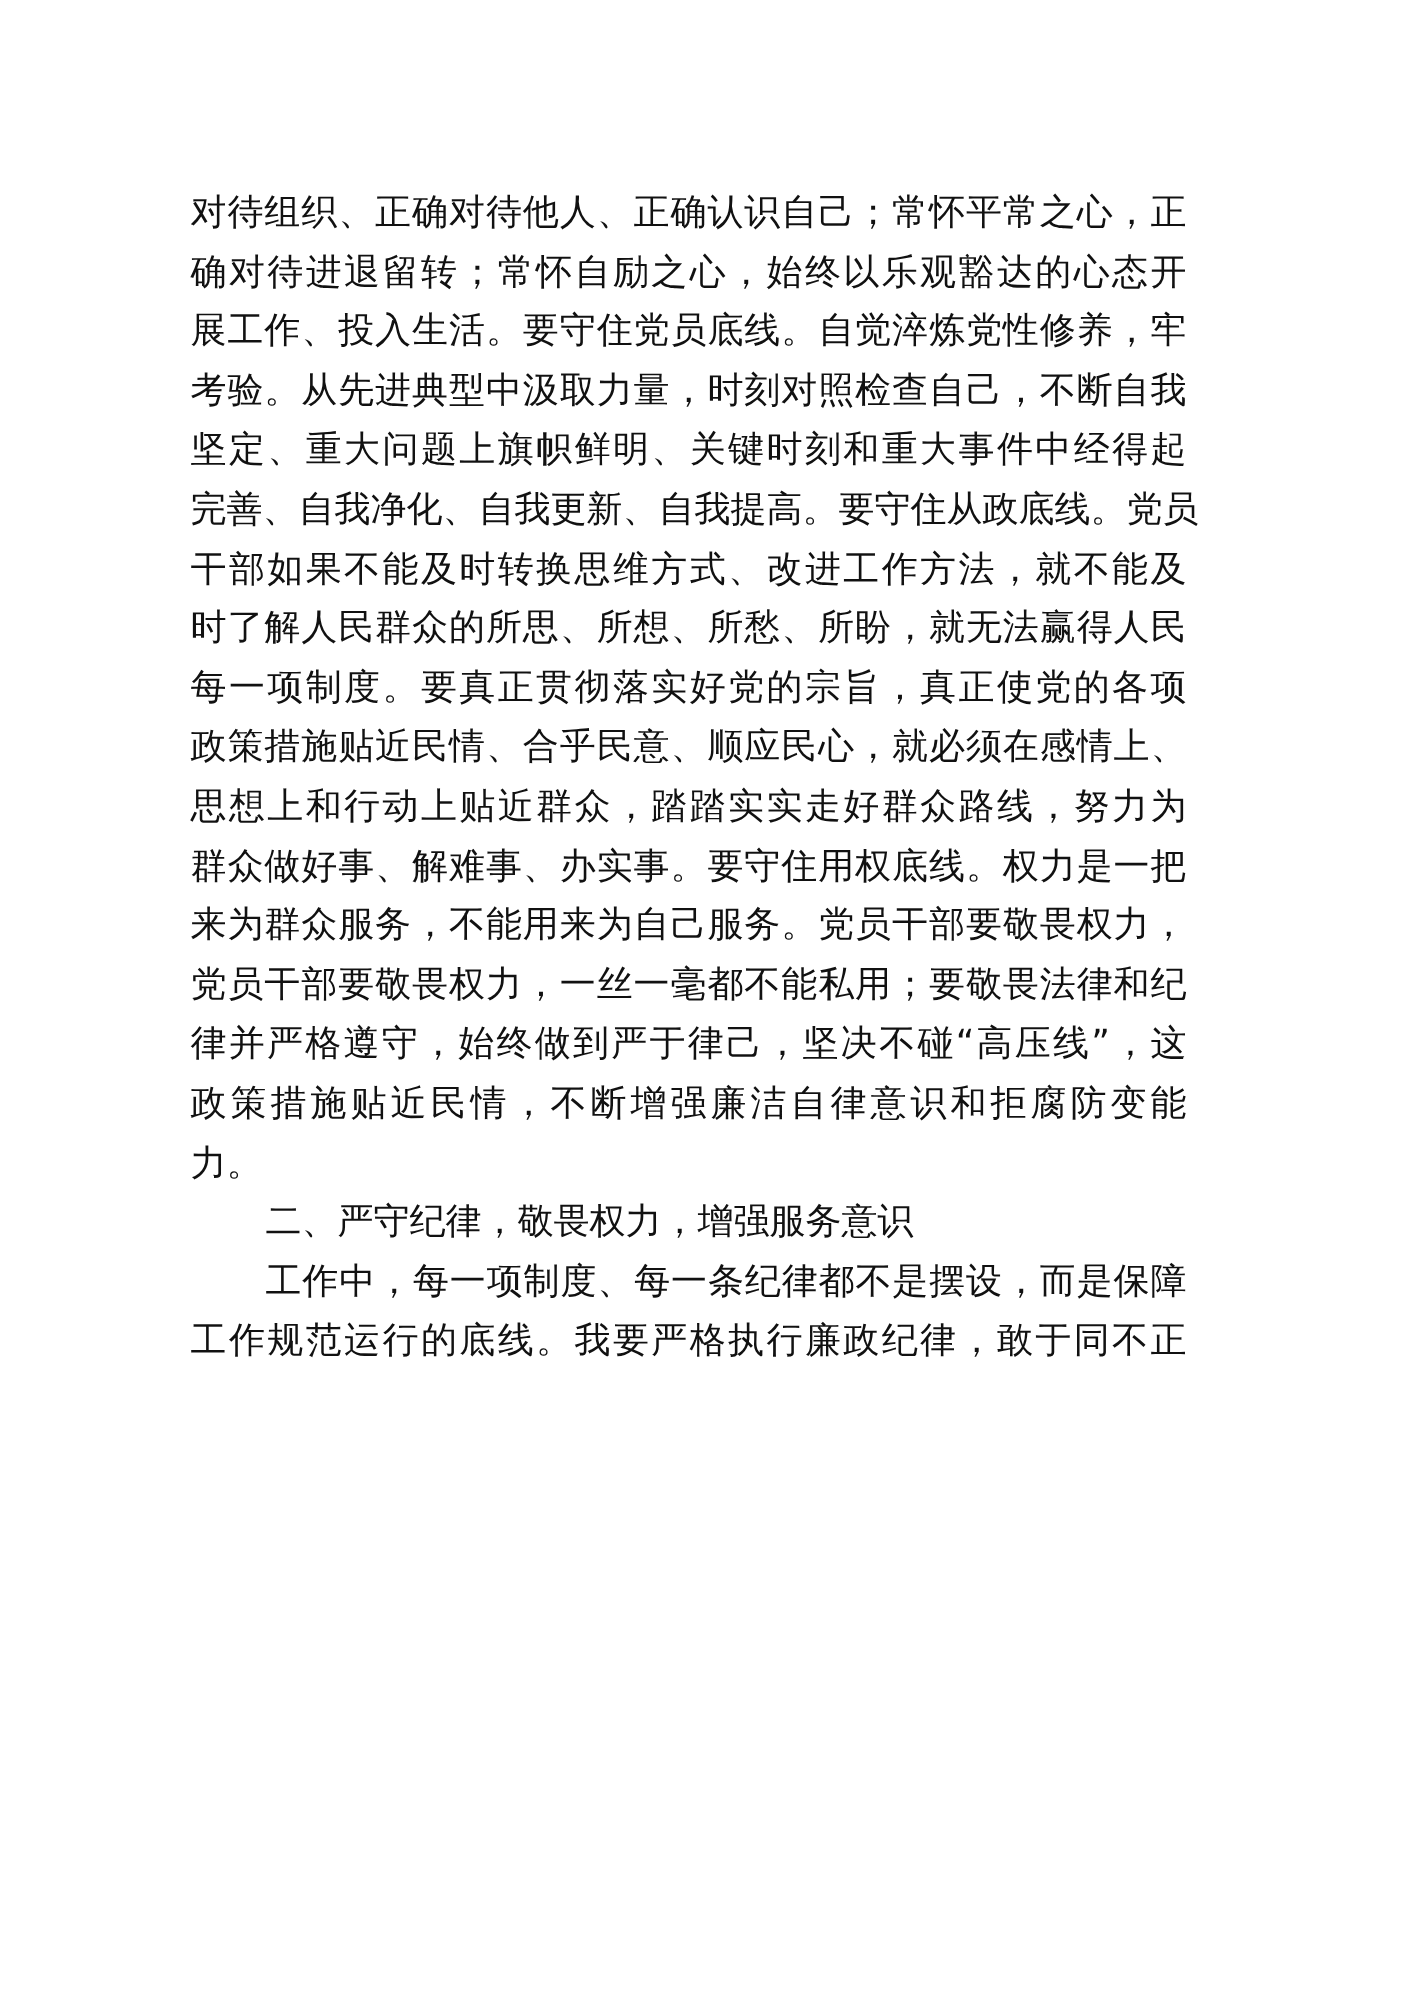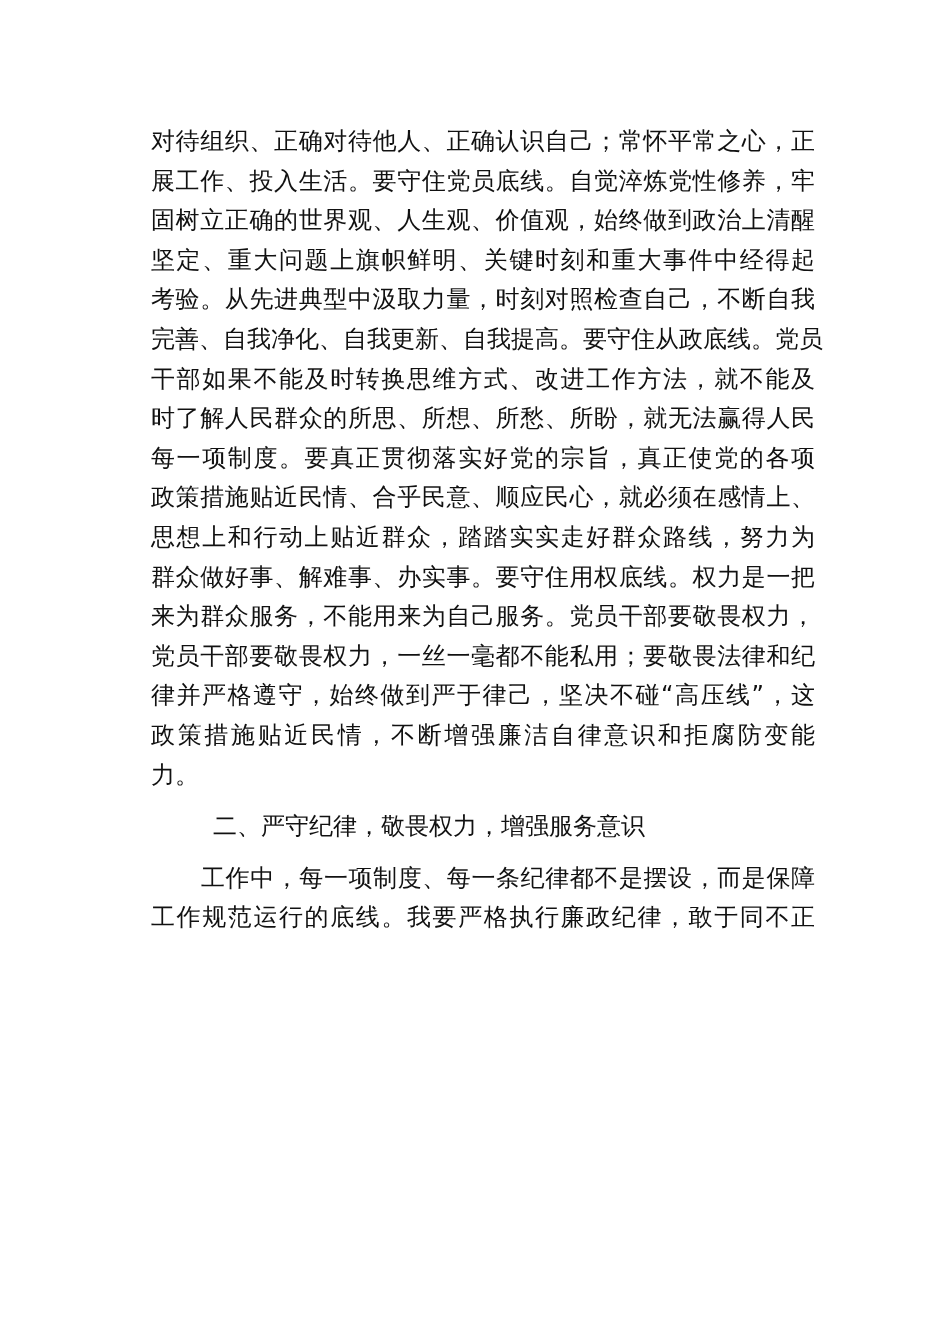--- a/index.html
+++ b/index.html
@@ -1,19 +1,19 @@
 <!DOCTYPE html>
 <html><head>
   <meta charset="utf-8">
   <style>
     html, body { margin: 0; padding: 0; background: #ffffff; }
     body { width: 950px; height: 1344px; position: relative; overflow: hidden; }
     .page {
       position: absolute;
-      left: 151px;
+      left: 127px;
       top: 122px;
       width: 664px;
       font-family: "DejaVu Sans", sans-serif;
       font-size: 24px;
       color: #111111;
       line-height: 39.6px;
     }
     .line {
       display: block;
       white-space: nowrap;
@@ -25,35 +25,35 @@
     .line.last { text-align-last: left; }
     .line.heading { padding-left: 50px; text-align-last: left; }
     .line.indent { padding-left: 50px; }
   </style>
 </head>
 <body>
 
 <div class="page">
   <div>
     <span class="line">对待组织、正确对待他人、正确认识自己；常怀平常之心，正</span>
+    <span class="line">确对待进退留转；常怀自励之心，始终以乐观豁达的心态开</span>
     <span class="line">展工作、投入生活。要守住党员底线。自觉淬炼党性修养，牢</span>
-    <span class="line">固树立正确的世界观、人生观、价值观，始终做到政治上清醒</span>
+    <span class="line">考验。从先进典型中汲取力量，时刻对照检查自己，不断自我</span>
     <span class="line">坚定、重大问题上旗帜鲜明、关键时刻和重大事件中经得起</span>
-    <span class="line">考验。从先进典型中汲取力量，时刻对照检查自己，不断自我</span>
     <span class="line">完善、自我净化、自我更新、自我提高。要守住从政底线。党员</span>
     <span class="line">干部如果不能及时转换思维方式、改进工作方法，就不能及</span>
     <span class="line">时了解人民群众的所思、所想、所愁、所盼，就无法赢得人民</span>
     <span class="line">每一项制度。要真正贯彻落实好党的宗旨，真正使党的各项</span>
     <span class="line">政策措施贴近民情、合乎民意、顺应民心，就必须在感情上、</span>
     <span class="line">思想上和行动上贴近群众，踏踏实实走好群众路线，努力为</span>
     <span class="line">群众做好事、解难事、办实事。要守住用权底线。权力是一把</span>
     <span class="line">来为群众服务，不能用来为自己服务。党员干部要敬畏权力，</span>
     <span class="line">党员干部要敬畏权力，一丝一毫都不能私用；要敬畏法律和纪</span>
     <span class="line">律并严格遵守，始终做到严于律己，坚决不碰“高压线”，这</span>
     <span class="line">政策措施贴近民情，不断增强廉洁自律意识和拒腐防变能</span>
     <span class="line last">力。</span>
   </div>
-  <h2 class="line heading" style="margin:12px;font-weight:normal;font-size:24px;">二、严守纪律，敬畏权力，增强服务意识</h2>
+  <h2 class="line heading" style="margin:0;font-weight:normal;font-size:24px;">二、严守纪律，敬畏权力，增强服务意识</h2>
   <div>
     <span class="line indent">工作中，每一项制度、每一条纪律都不是摆设，而是保障</span>
     <span class="line">工作规范运行的底线。我要严格执行廉政纪律，敢于同不正</span>
   </div>
 </div>
 
 </body></html>

